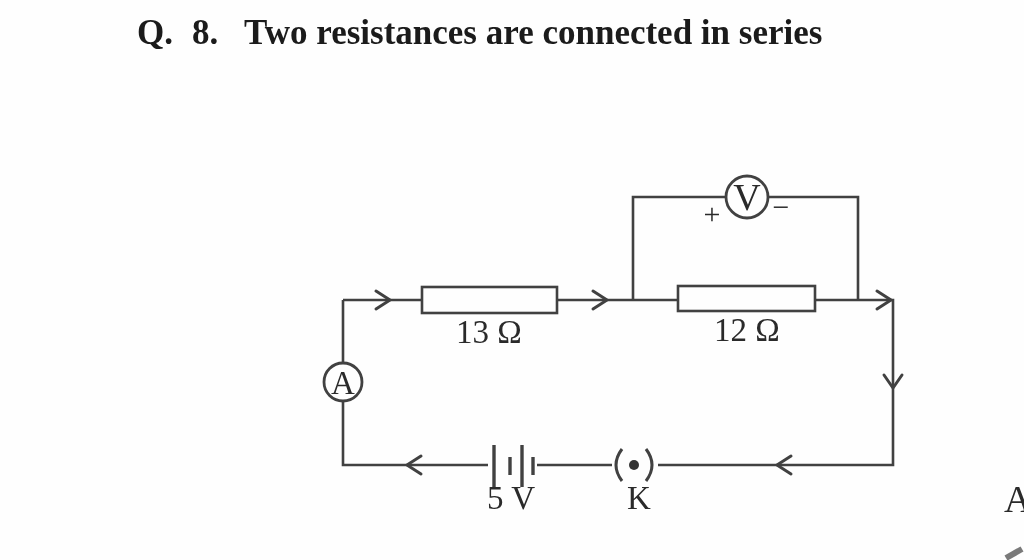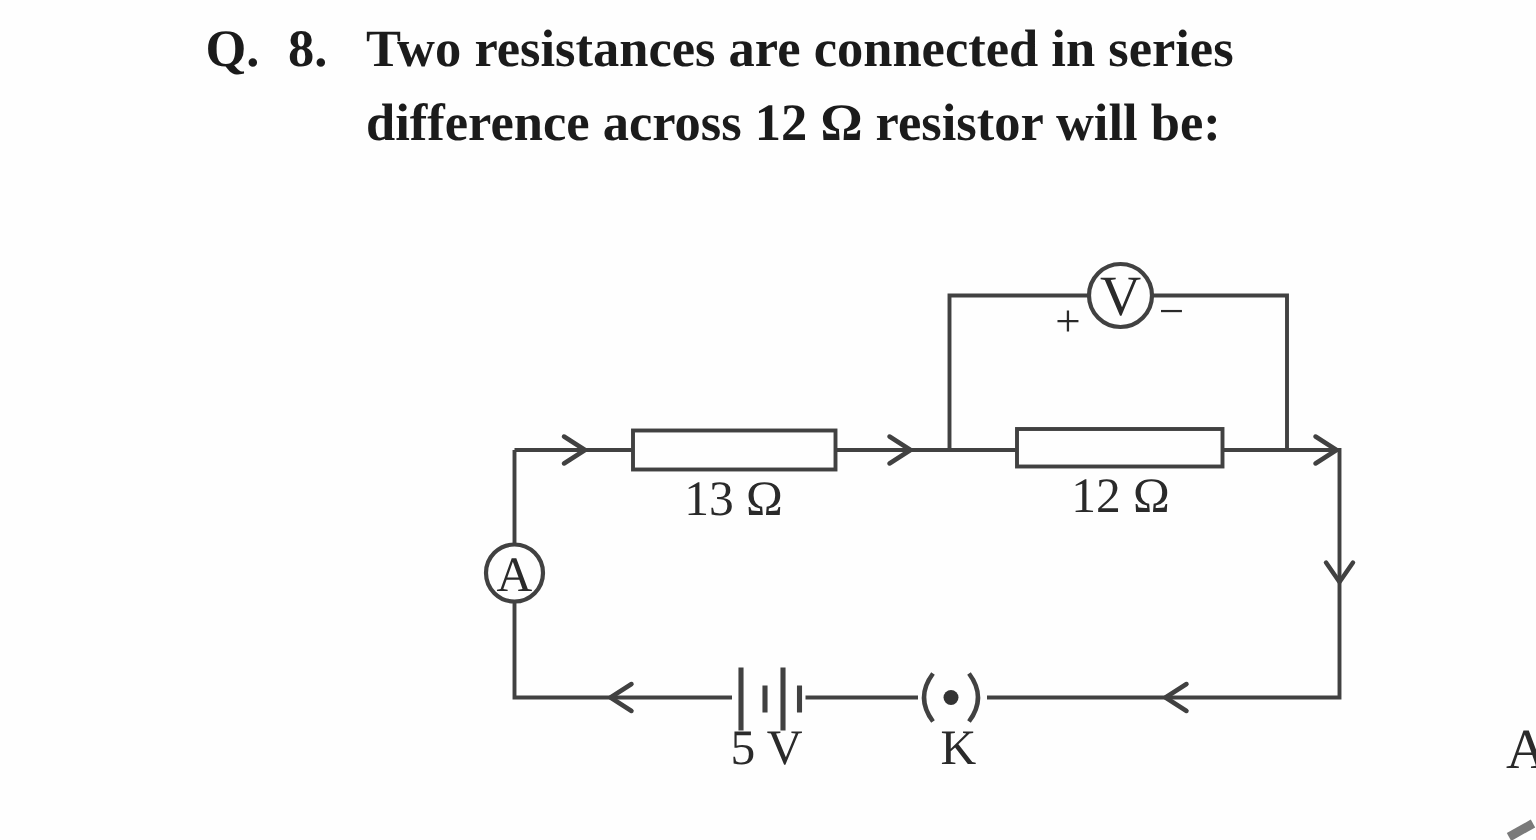--- a/index.html
+++ b/index.html
@@ -57,21 +57,20 @@
 </head>
 <body>
 
 <div class="page">
 
   <div class="question">
     <span class="q-label">Q.</span>
     <span class="q-number">8.</span>
     <div class="q-lines">
       <div class="q-line">Two resistances are connected in series</div>
-      <div class="q-line">difference across 12 Ω resistor will be:</div>
     </div>
   </div>
 
   <svg class="circuit-svg" width="1024" height="560" viewBox="0 0 1024 560" xmlns="http://www.w3.org/2000/svg">
 
     <g stroke="#414141" stroke-width="2.6" fill="none">
 
       <path d="M343,300 H422"></path>
       <path d="M557,300 H678"></path>
 

